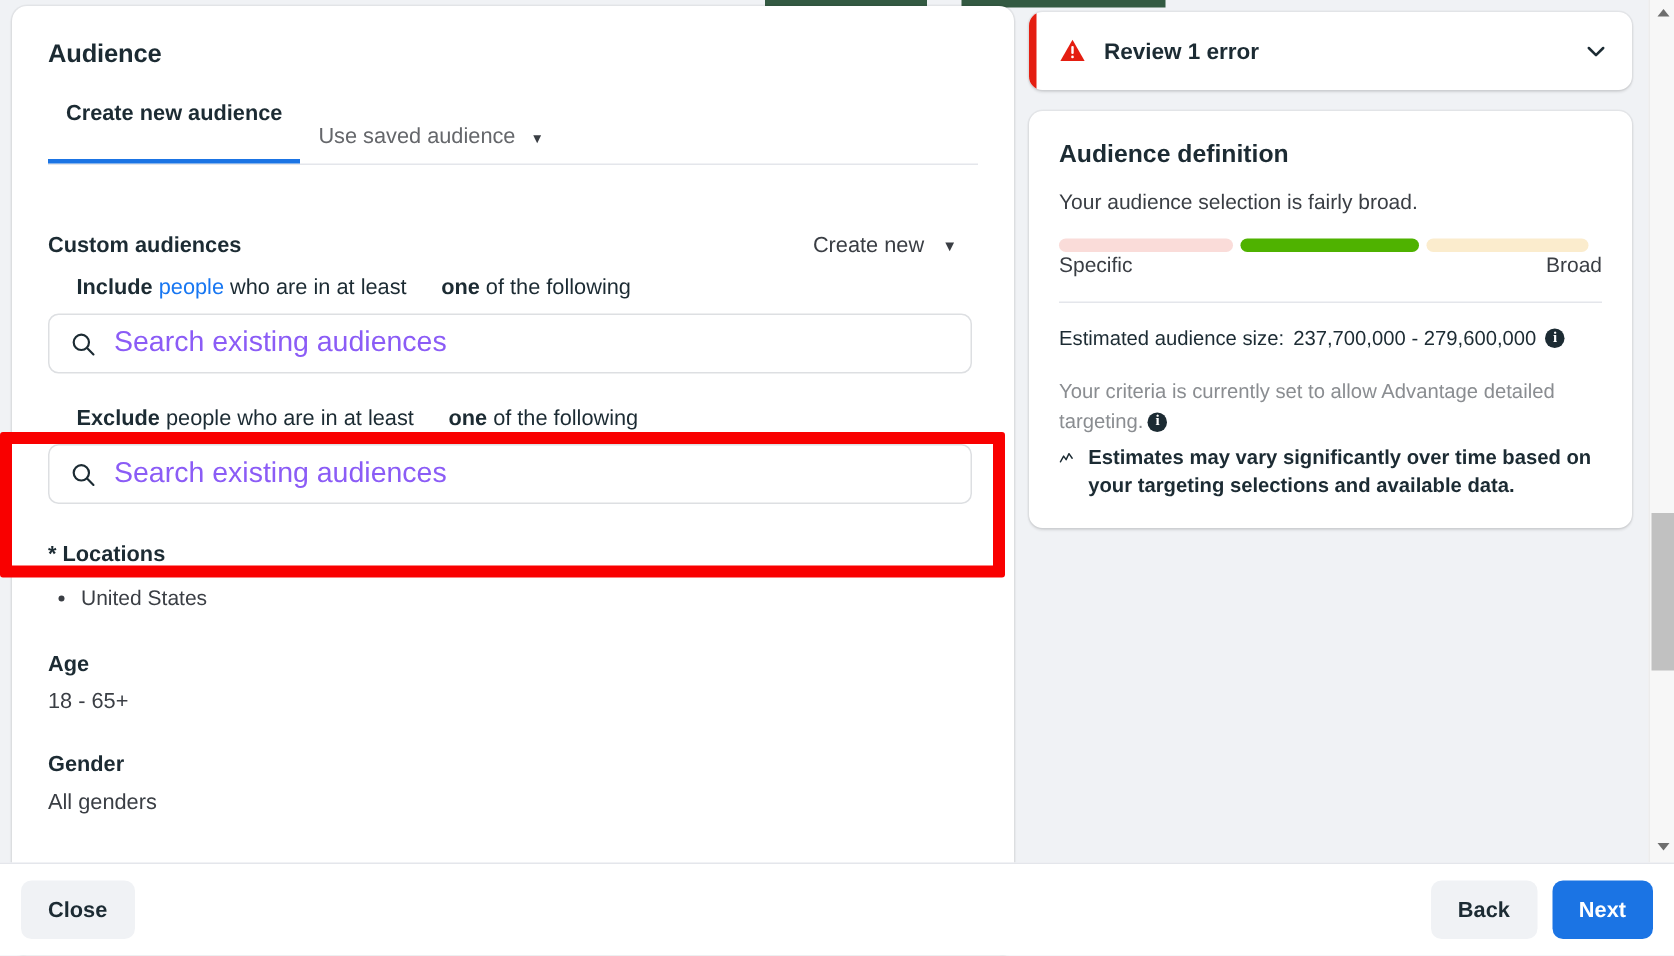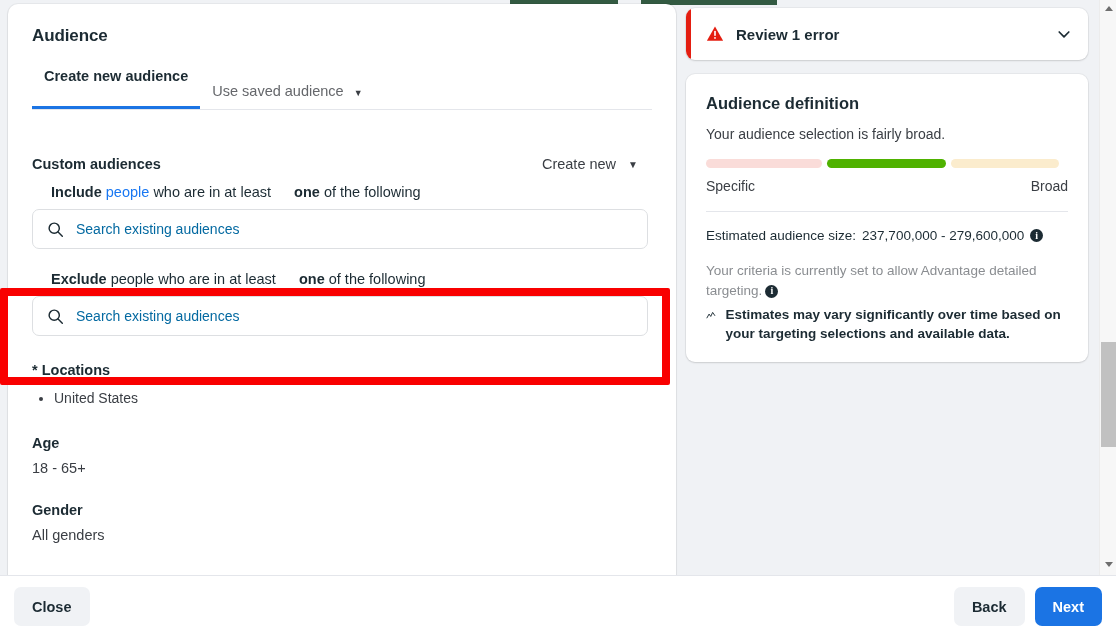--- a/index.html
+++ b/index.html
@@ -75,21 +75,21 @@
     margin-top: 12px; font-size: 14.5px; color: #1c2b33;
   }
   .inc-line b { font-weight: bold; margin-left: 19px; }
 
   .search-box {
     margin-top: 9px; height: 40px; width: 616px;
     border: 1px solid #dddfe2; border-radius: 7px;
     display: flex; align-items: center; gap: 12px; padding: 0 14px;
     background: #fff; cursor: text;
   }
-  .search-box .ph { font-size: 14px; color: #0369a1; }
+  .search-box .ph { font-size: 19px; color: #8b5cf6; }
   .mag { flex: 0 0 auto; display: block; }
 
   
   .excl-group { margin-top: 22px; }
 
   
   .red-box {
     position: absolute; left: 0px; top: 288px;
     width: 670px; height: 97px;
     border: 8px solid #f90000;
@@ -132,21 +132,21 @@
   .def-title { font-size: 16.5px; font-weight: bold; color: #1c2b33; }
   .def-sub { margin-top: 13px; font-size: 14px; color: #3a3e44; }
 
   .gauge { margin-top: 17px; display: flex; gap: 5px; align-items: center; }
   .g-seg { height: 9px; border-radius: 6px; }
   .g-specific { width: 116px; background: #fadcd9; }
   .g-mid { width: 119px; background: #4fb200; }
   .g-broad { width: 108px; background: #fbeccd; }
 
   .g-labels {
-    margin-top: 10px; display: flex; justify-content: space-between;
+    display: flex; justify-content: space-between;
     font-size: 14px; color: #3a3e44;
   }
 
   .divider { margin-top: 17px; border-top: 1px solid #e4e6eb; }
 
   .est { margin-top: 16px; font-size: 13.5px; color: #1c2b33;
          display: flex; align-items: center; gap: 6px; flex-wrap: wrap; }
 
   .info-dot {
     display: inline-flex; align-items: center; justify-content: center;

